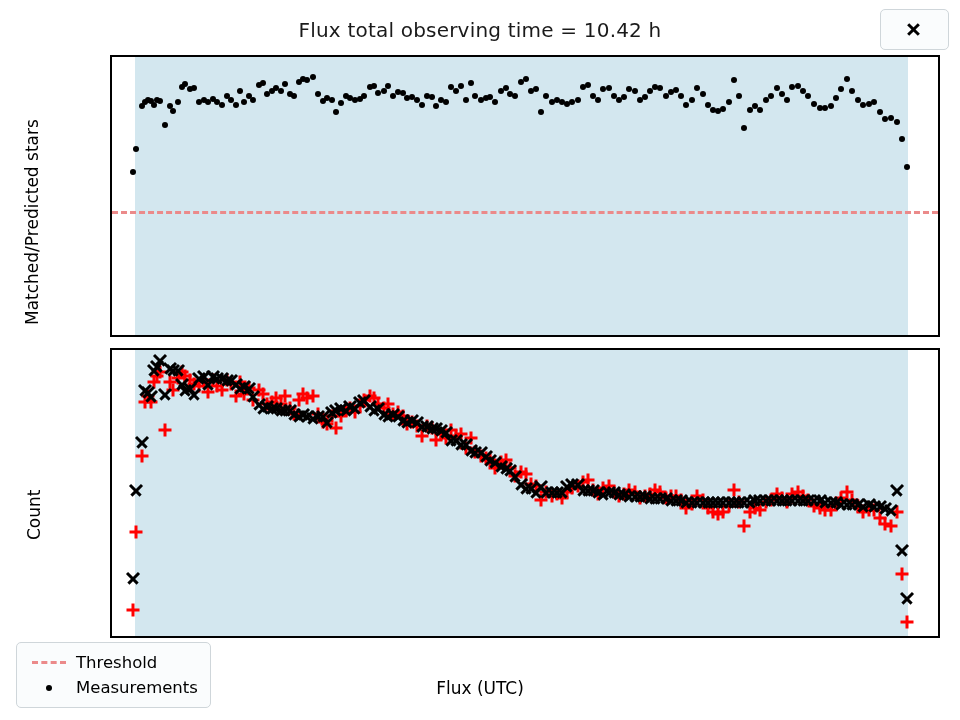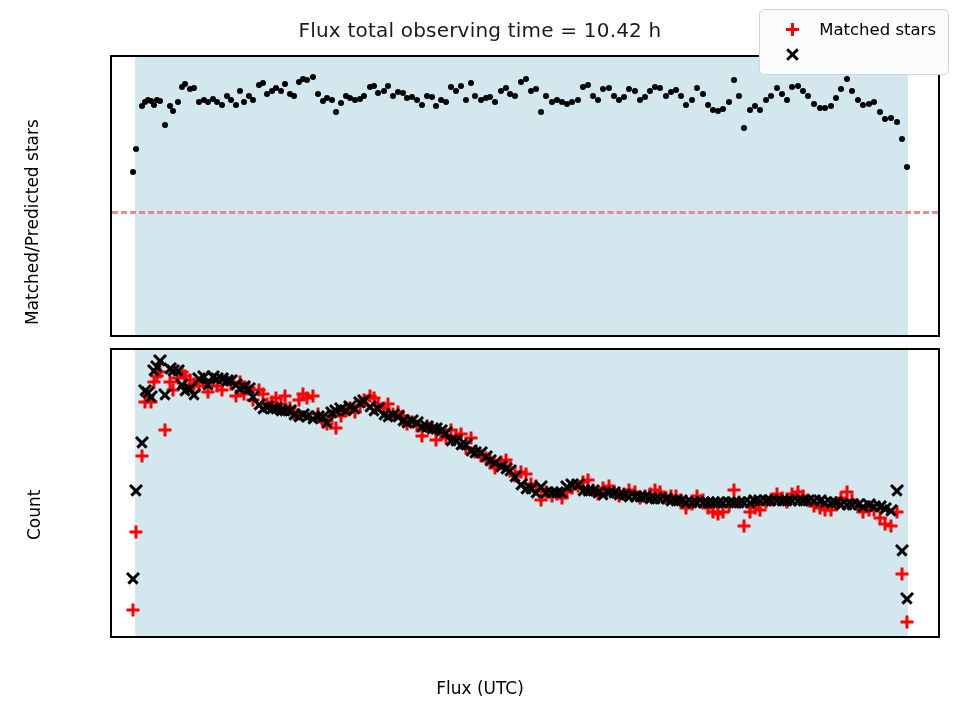--- a/index.html
+++ b/index.html
@@ -613,28 +613,36 @@
       <div class="cross" style="left: 757.167px; top: 154px;"></div>
       <div class="cross" style="left: 762.348px; top: 156px;"></div>
       <div class="cross" style="left: 768.269px; top: 156px;"></div>
       <div class="cross" style="left: 773.45px; top: 158px;"></div>
       <div class="cross" style="left: 779.371px; top: 160px;"></div>
       <div class="cross" style="left: 784.552px; top: 140px;"></div>
       <div class="cross" style="left: 790.473px; top: 200px;"></div>
       <div class="cross" style="left: 794.914px; top: 248px;"></div>
     </div>
 
-
-  <div class="legend" id="legBot">
+  <div class="legend" id="legTop">
     <div class="legrow">
       <span class="legsym">
-          <span class="splus"></span>
+          <span class="sdash"></span>
         </span>
-      <span class="legtxt">Matched stars</span>
+      <span class="legtxt">Threshold</span>
     </div>
+    <div class="legrow">
+      <span class="legsym">
+          <span class="sdot"></span>
+        </span>
+      <span class="legtxt">Measurements</span>
+    </div>
+  </div>
+
+  <div class="legend" id="legBot">
     <div class="legrow">
       <span class="legsym">
           <span class="scross"></span>
         </span>
     </div>
   </div>
 
 </div>
 
 </body></html>

